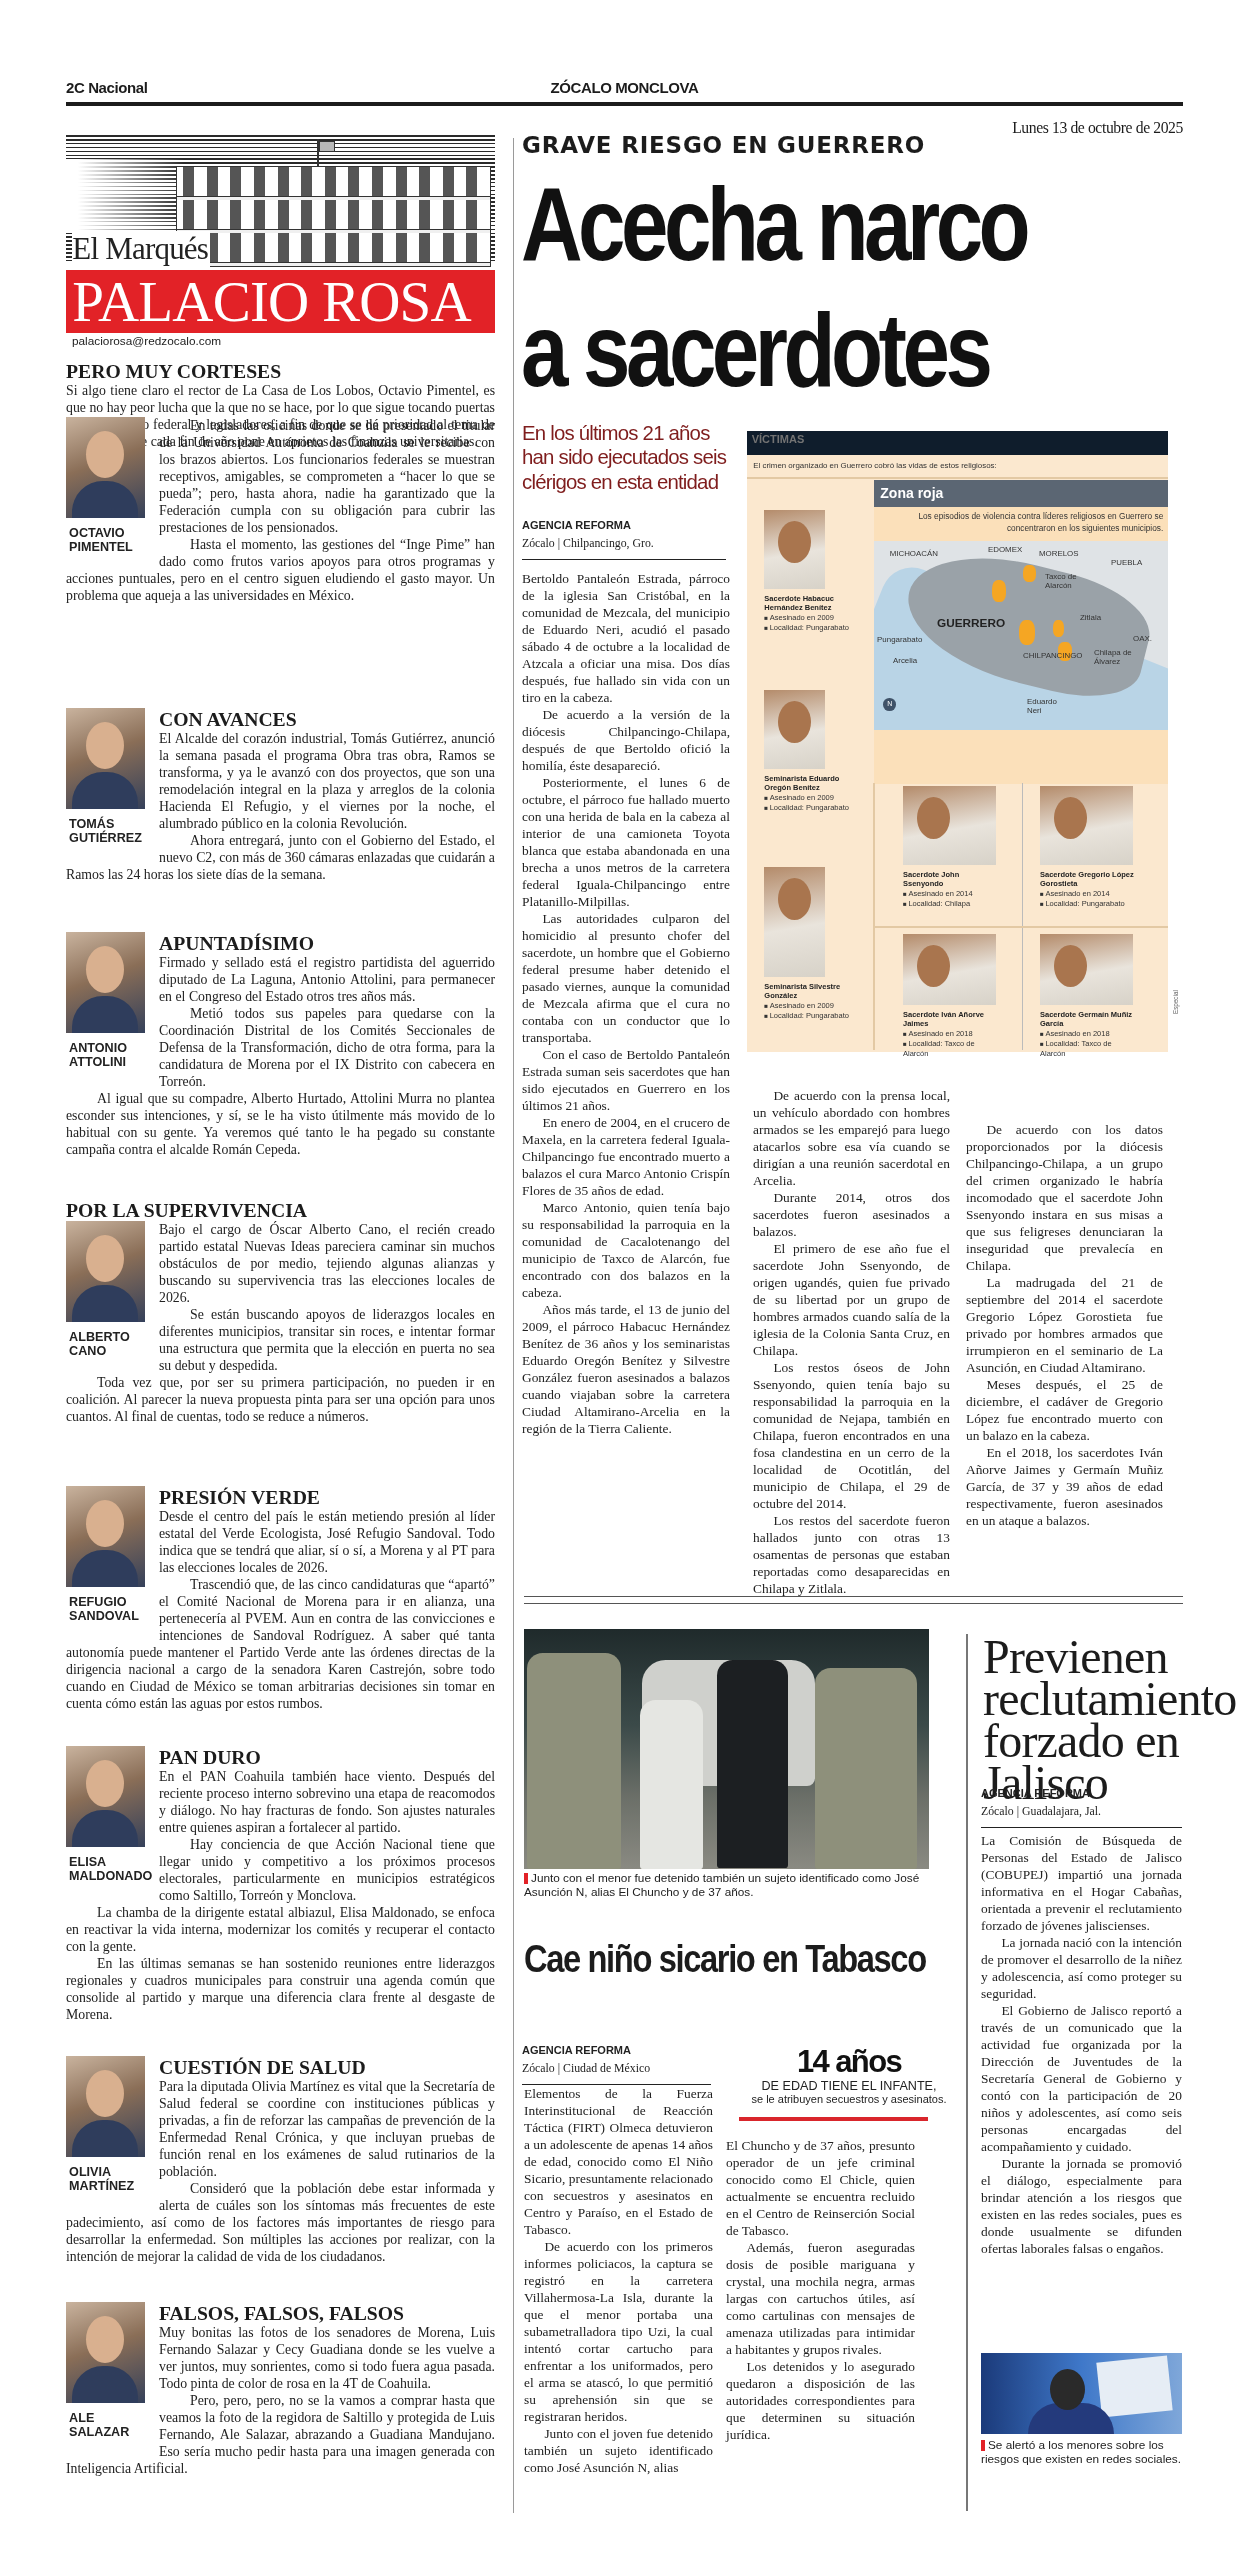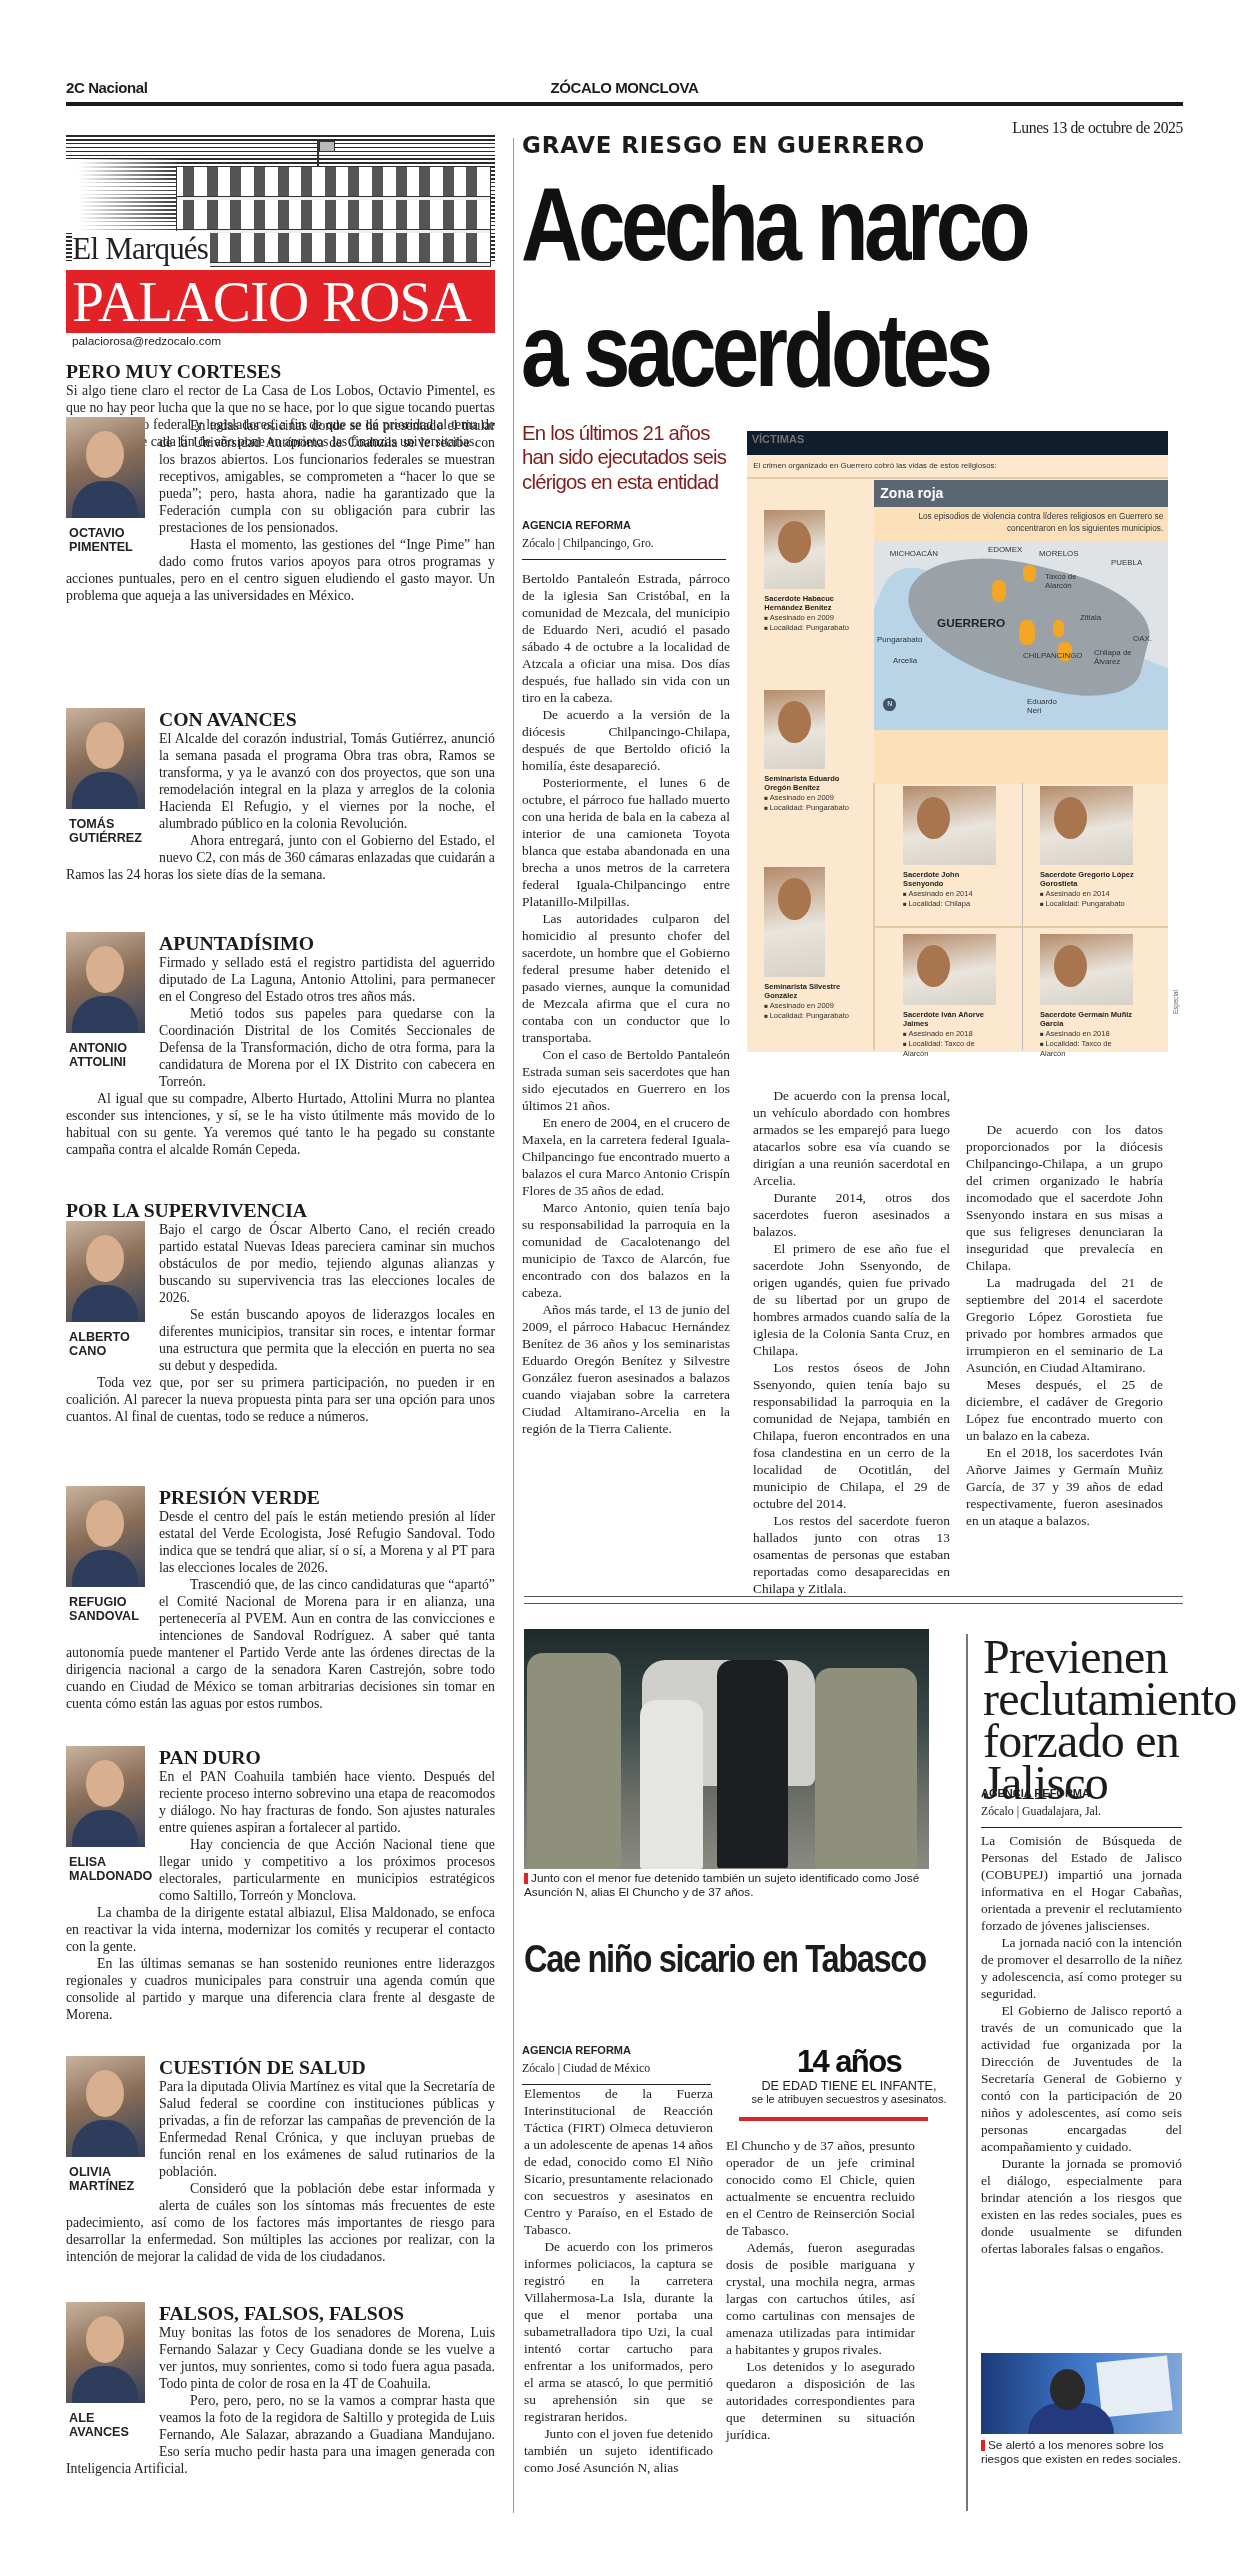--- a/index.html
+++ b/index.html
@@ -222,21 +222,21 @@
   <h3>CUESTIÓN DE SALUD</h3>
   <div class="txt">
     <p>Para la diputada Olivia Martínez es vital que la Secretaría de Salud federal se coordine con instituciones públicas y privadas, a fin de reforzar las campañas de prevención de la Enfermedad Renal Crónica, y que incluyan pruebas de función renal en los exámenes de salud rutinarios de la población.</p>
     <p>Consideró que la población debe estar informada y alerta de cuáles son los síntomas más frecuentes de este padecimiento, así como de los factores más importantes de riesgo para desarrollar la enfermedad. Son múltiples las acciones por realizar, con la intención de mejorar la calidad de vida de los ciudadanos.</p>
   </div>
 </div>
 
 <div class="item" style="top:2302px">
   <div class="photo">
     <div class="img"></div>
-    <div class="cap">ALE AVANCES</div>
+    <div class="cap">ALE SALAZAR</div>
   </div>
   <h3>FALSOS, FALSOS, FALSOS</h3>
   <div class="txt">
     <p>Muy bonitas las fotos de los senadores de Morena, Luis Fernando Salazar y Cecy Guadiana donde se les vuelve a ver juntos, muy sonrientes, como si todo fuera agua pasada. Todo pinta de color de rosa en la 4T de Coahuila.</p>
     <p>Pero, pero, pero, no se la vamos a comprar hasta que veamos la foto de la regidora de Saltillo y protegida de Luis Fernando, Ale Salazar, abrazando a Guadiana Mandujano. Eso sería mucho pedir hasta para una imagen generada con Inteligencia Artificial.</p>
   </div>
 </div>
 
 <div class="abs kicker">GRAVE RIESGO EN GUERRERO</div>
 <div class="abs headline">

